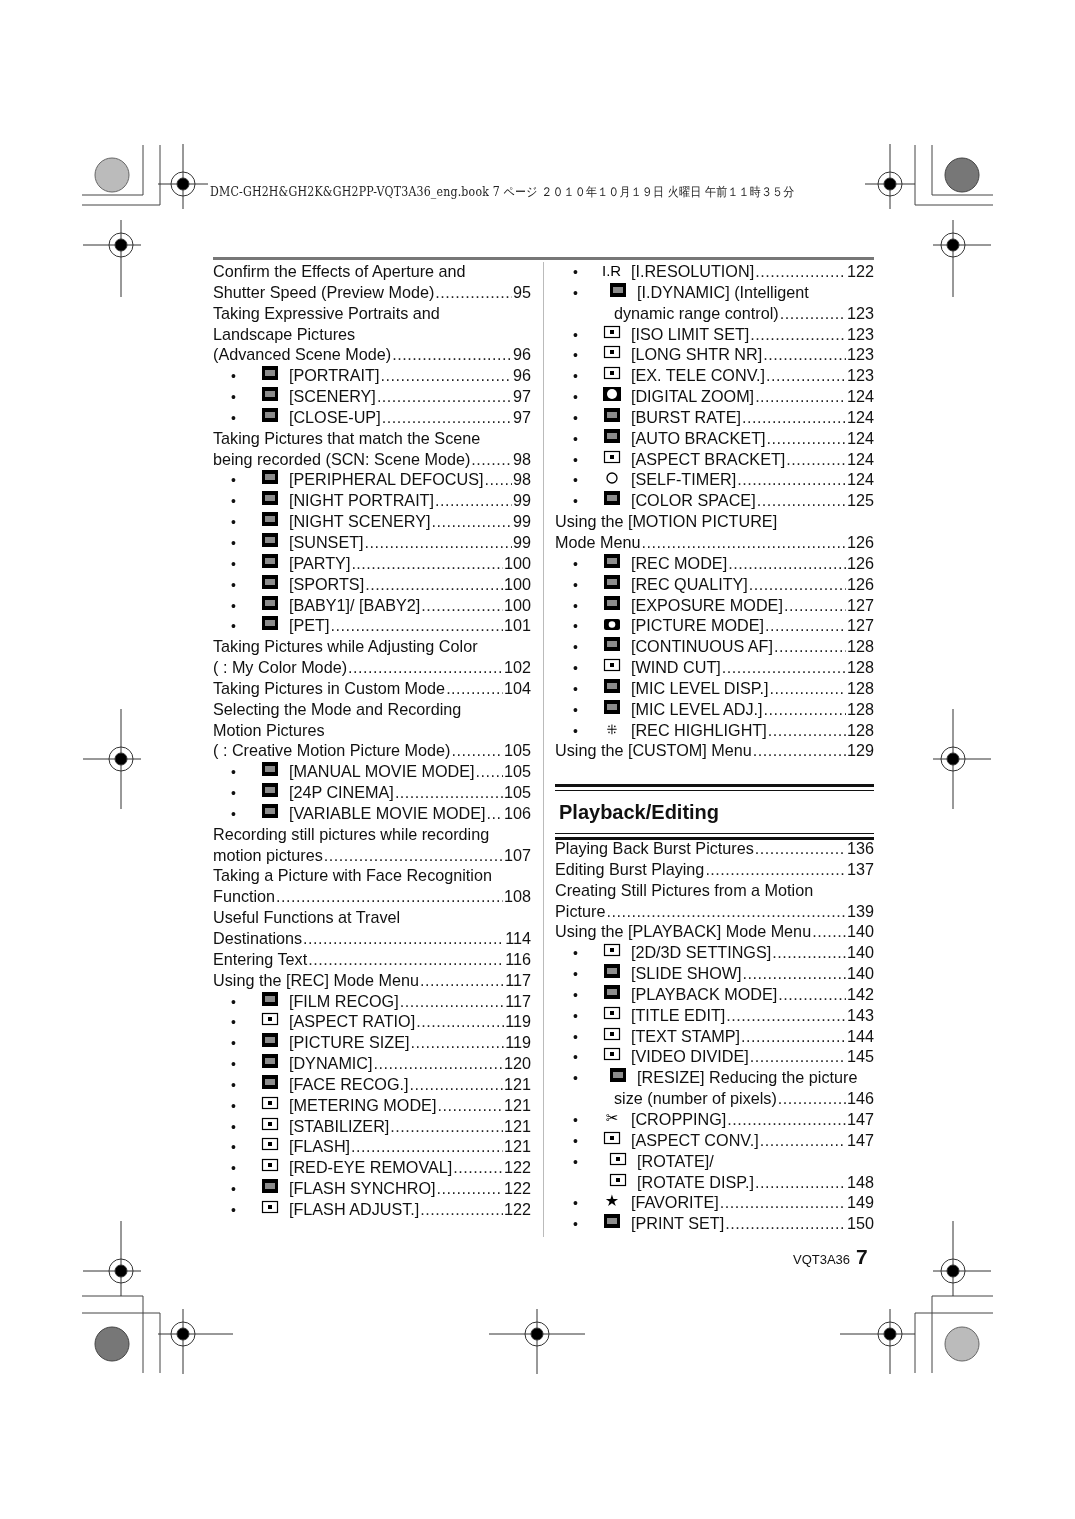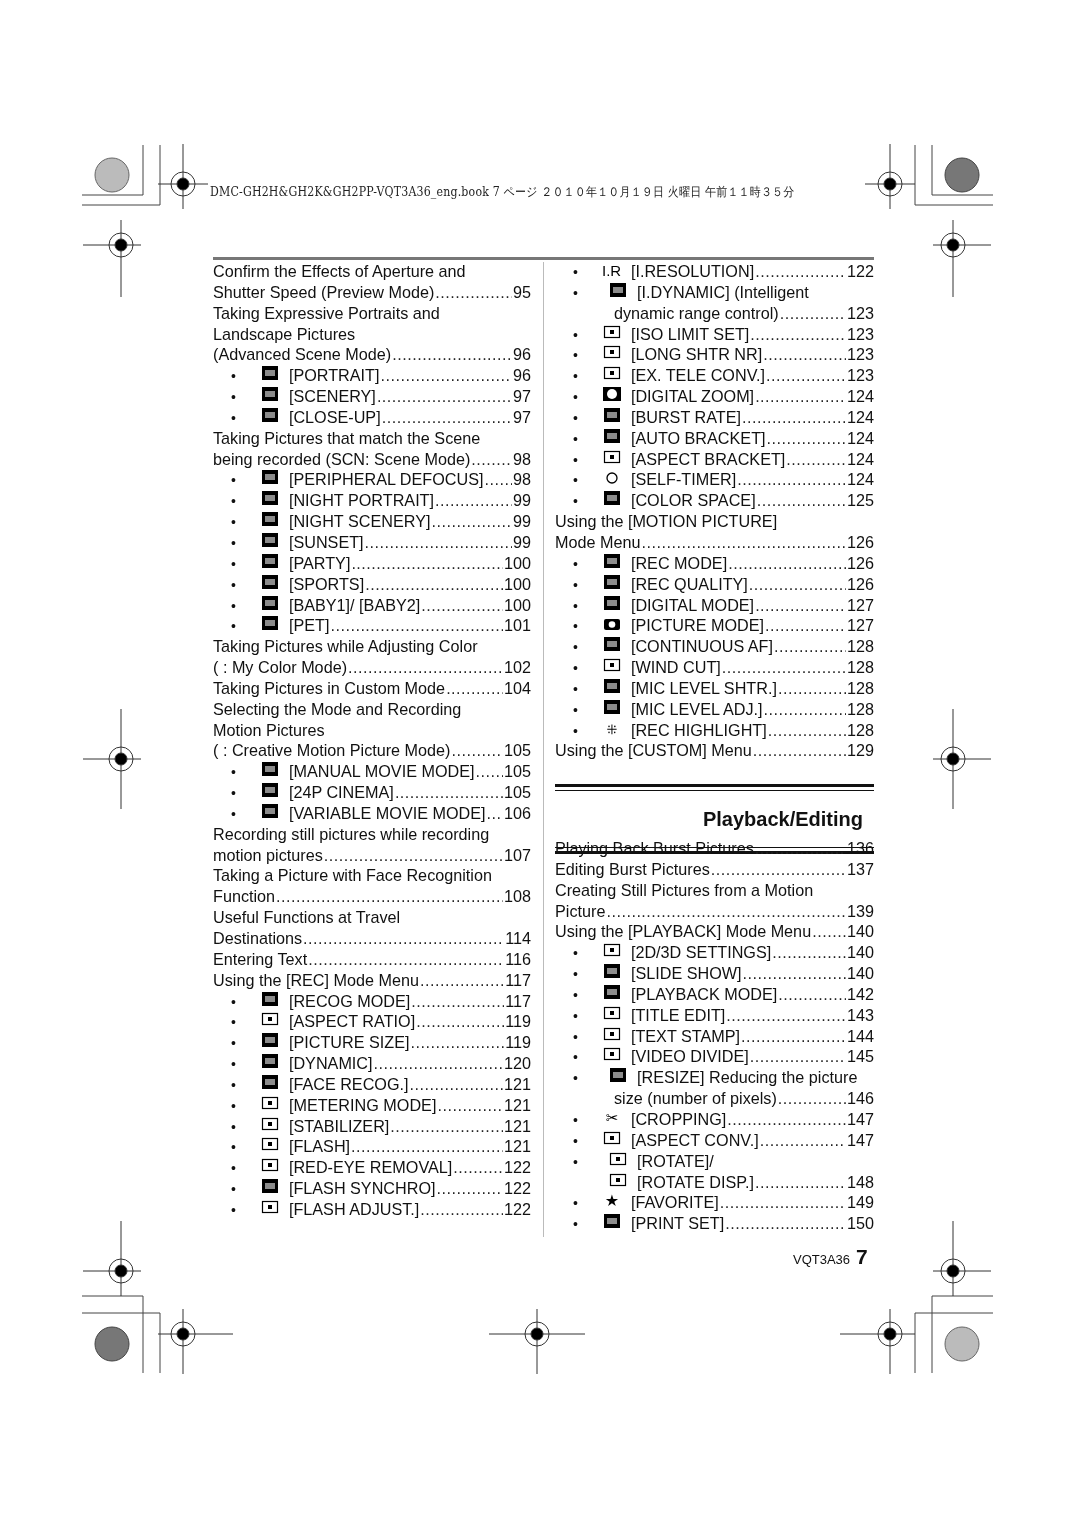--- a/index.html
+++ b/index.html
@@ -18,21 +18,21 @@
   .row .dots::before{content:"........................................................................................................................................";}
   .row .p{flex:0 0 auto;}
   .row.sub{padding-left:18px;}
   .row.cont{padding-left:59px;align-items:center;}
   .bullet{display:inline-block;width:11px;text-align:left;font-size:14px;}
   .ic{display:inline-block;width:20px;height:16px;margin-right:9px;vertical-align:-2px;position:relative;margin-left:24px;}
   .ic svg{width:20px;height:16px;display:block;}
   .sect-title-wrap{position:absolute;left:555px;top:784px;width:319px;}
   .rule-thick{height:3px;background:#111;}
   .rule-thin{height:1px;background:#111;margin-top:3px;}
-  .sect-title{text-align:right;font-weight:bold;font-size:20px;line-height:34px;margin:11px;}
+  .sect-title{text-align:left;font-weight:bold;font-size:20px;line-height:34px;margin:4px;}
   .footer{position:absolute;left:793px;top:1245px;white-space:nowrap;}
   .footer .code{font-size:13px;}
   .footer .num{font-size:21px;font-weight:bold;margin-left:6px;}
   .reg{position:absolute;}
 </style>
 </head>
 <body>
 
 <div class="hdr-text">DMC-GH2H&amp;GH2K&amp;GH2PP-VQT3A36_eng.book  7 ページ  ２０１０年１０月１９日  火曜日  午前１１時３５分</div>
 
@@ -395,21 +395,21 @@
       <span class="p">117</span>
     </div>
     <div class="row sub">
       <span class="bullet">•</span>
       <span class="ic">
         <svg viewBox="0 0 20 16">
           <rect x="2" y="1" width="16" height="14" fill="#000"></rect>
           <rect x="5" y="5" width="10" height="6" fill="#fff" opacity="0.55"></rect>
         </svg>
       </span>
-      <span class="t">[RECOG MODE] </span>
+      <span class="t">[FILM RECOG] </span>
       <span class="dots"></span>
       <span class="p">117</span>
     </div>
     <div class="row sub">
       <span class="bullet">•</span>
       <span class="ic">
         <svg viewBox="0 0 20 16">
           <rect x="2.5" y="2.5" width="15" height="11" fill="none" stroke="#000" stroke-width="1.2"></rect>
           <rect x="8" y="6" width="4" height="4" fill="#000"></rect>
         </svg>
@@ -695,21 +695,21 @@
       <span class="p">126</span>
     </div>
     <div class="row sub">
       <span class="bullet">•</span>
       <span class="ic">
         <svg viewBox="0 0 20 16">
           <rect x="2" y="1" width="16" height="14" fill="#000"></rect>
           <rect x="5" y="5" width="10" height="6" fill="#fff" opacity="0.55"></rect>
         </svg>
       </span>
-      <span class="t">[DIGITAL MODE]</span>
+      <span class="t">[EXPOSURE MODE]</span>
       <span class="dots"></span>
       <span class="p">127</span>
     </div>
     <div class="row sub">
       <span class="bullet">•</span>
       <span class="ic">
         <svg viewBox="0 0 20 16">
           <rect x="2" y="4" width="16" height="11" rx="2" fill="#000"></rect>
           <circle cx="10" cy="9.5" r="3.3" fill="#fff"></circle>
         </svg>
@@ -743,21 +743,21 @@
       <span class="p">128</span>
     </div>
     <div class="row sub">
       <span class="bullet">•</span>
       <span class="ic">
         <svg viewBox="0 0 20 16">
           <rect x="2" y="1" width="16" height="14" fill="#000"></rect>
           <rect x="5" y="5" width="10" height="6" fill="#fff" opacity="0.55"></rect>
         </svg>
       </span>
-      <span class="t">[MIC LEVEL SHTR.] </span>
+      <span class="t">[MIC LEVEL DISP.] </span>
       <span class="dots"></span>
       <span class="p">128</span>
     </div>
     <div class="row sub">
       <span class="bullet">•</span>
       <span class="ic">
         <svg viewBox="0 0 20 16">
           <rect x="2" y="1" width="16" height="14" fill="#000"></rect>
           <rect x="5" y="5" width="10" height="6" fill="#fff" opacity="0.55"></rect>
         </svg>
@@ -792,21 +792,21 @@
   <div class="rule-thick" style="margin-top:3px"></div>
 </div>
 
 <div class="col right" style="top:838px" id="colS">
     <div class="row">
       <span class="t">Playing Back Burst Pictures</span>
       <span class="dots"></span>
       <span class="p">136</span>
     </div>
     <div class="row">
-      <span class="t">Editing Burst Pictures</span>
+      <span class="t">Editing Burst Playing</span>
       <span class="dots"></span>
       <span class="p">137</span>
     </div>
     <div class="row">
       <span class="t">Creating Still Pictures from a Motion</span>
     </div>
     <div class="row">
       <span class="t">Picture</span>
       <span class="dots"></span>
       <span class="p">139</span>

